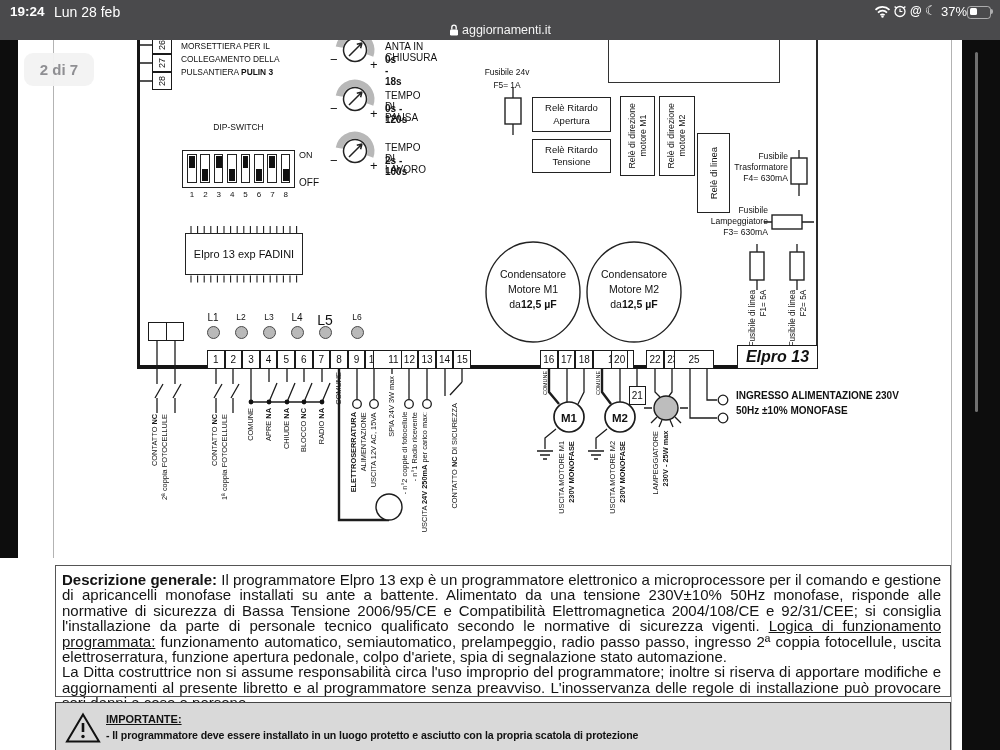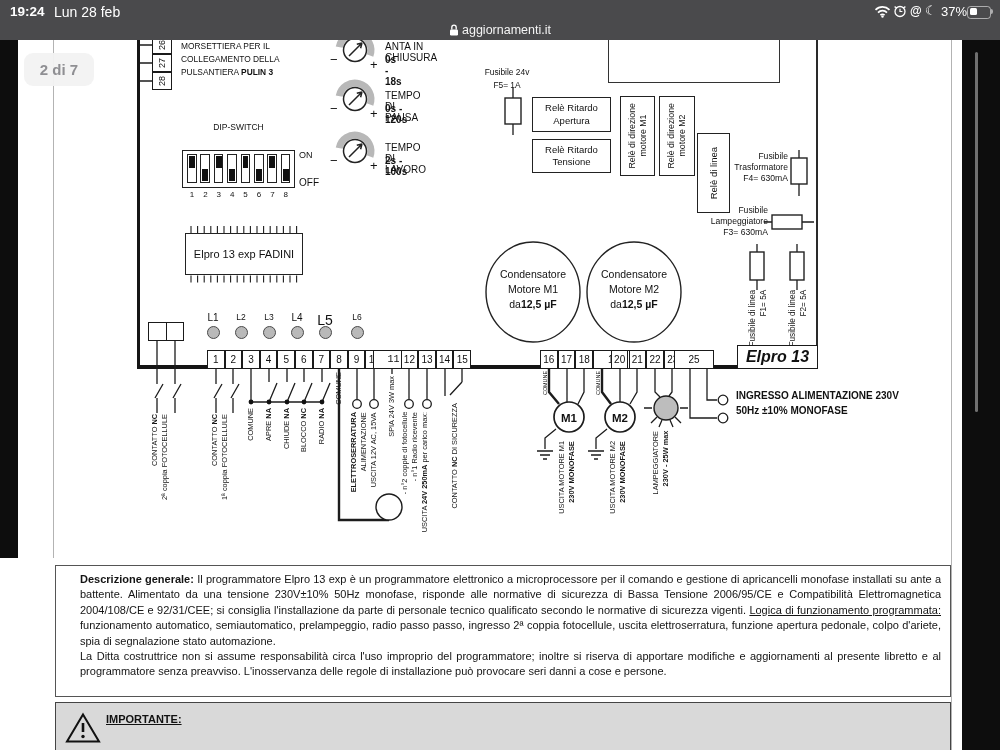--- a/index.html
+++ b/index.html
@@ -35,21 +35,21 @@
   .u{text-decoration:underline}
   .vbox{position:absolute;border:1.5px solid #222;background:#fff;display:flex;align-items:center;justify-content:center;z-index:4}
   .vtext{writing-mode:vertical-rl;transform:rotate(180deg);text-align:center;font-size:8.8px;line-height:11px;white-space:nowrap}
   .hbox{position:absolute;border:1.5px solid #222;background:#fff;display:flex;flex-direction:column;
         align-items:center;justify-content:center;font-size:9.5px;line-height:12.5px;z-index:4;text-align:center}
   .lbl{position:absolute;z-index:6}
   .dipslot{position:absolute;width:9.5px;height:29px;border:1.3px solid #222;background:#fff;box-sizing:border-box;z-index:6}
   .dipblk{position:absolute;left:1px;width:5.9px;height:12px;background:#111}
   .led{position:absolute;width:13px;height:13px;border-radius:50%;background:#b9b9b9;border:1.4px solid #4a4a4a;box-sizing:border-box;z-index:5}
   #desc{left:55px;top:565px;width:896px;height:132px;border:1px solid #555;box-sizing:border-box;
-        padding:6px 9px 0 24px;font-size:11px;line-height:15.4px;text-align:justify;z-index:3;color:#141414}
+        padding:6px 9px 0 6px;font-size:15px;line-height:15.4px;text-align:justify;z-index:3;color:#141414}
   #imp{left:55px;top:702px;width:896px;height:60px;background:#d9d9d9;border:1px solid #444;box-sizing:border-box;z-index:3}
 </style>
 </head>
 <body>
 
 <div id="chrome" class="a">
   <span class="t" style="left:10px;top:4px;font-weight:bold;font-size:13.5px">19:24</span>
   <span class="t" style="left:54px;top:4px;font-size:14px">Lun 28 feb</span>
 
   <svg class="a" style="left:874px;top:5px" width="17" height="13">
@@ -290,33 +290,33 @@
     <div class="tcell" style="left: 207px; width: 17.6px;">1</div>
     <div class="tcell" style="left: 224.6px; width: 17.6px;">2</div>
     <div class="tcell" style="left: 242.2px; width: 17.6px;">3</div>
     <div class="tcell" style="left: 259.8px; width: 17.6px;">4</div>
     <div class="tcell" style="left: 277.4px; width: 17.6px;">5</div>
     <div class="tcell" style="left: 295px; width: 17.6px;">6</div>
     <div class="tcell" style="left: 312.6px; width: 17.6px;">7</div>
     <div class="tcell" style="left: 330.2px; width: 17.6px;">8</div>
     <div class="tcell" style="left: 347.8px; width: 17.6px;">9</div>
     <div class="tcell" style="left: 365.4px; width: 17.6px;">10</div>
-    <div class="tcell" style="left: 373px; width: 41px; font-family: Liberation Mono, monospace;">11</div>
+    <div class="tcell" style="left: 373px; width: 41px;">11</div>
     <div class="tcell" style="left: 400.6px; width: 17.6px;">12</div>
     <div class="tcell" style="left: 418.2px; width: 17.6px;">13</div>
     <div class="tcell" style="left: 435.8px; width: 17.6px;">14</div>
     <div class="tcell" style="left: 453.4px; width: 17.6px;">15</div>
   </div>
 <div id="terms-right">
     <div class="tcell" style="left: 540px; width: 17.7px;">16</div>
     <div class="tcell" style="left: 557.7px; width: 17.7px;">17</div>
     <div class="tcell" style="left: 575.4px; width: 17.7px;">18</div>
     <div class="tcell" style="left: 593.1px; width: 41px;">19</div>
     <div class="tcell" style="left: 610.8px; width: 17.7px;">20</div>
-    <div class="tcell" style="left: 628.5px; width: 17.7px;">21</div>
+    <div class="tcell" style="left: 628.5px; width: 17.7px; margin-top: 36px;">21</div>
     <div class="tcell" style="left: 646.2px; width: 17.7px;">22</div>
     <div class="tcell" style="left: 663.9px; width: 17.7px;">23</div>
     <div class="tcell" style="left: 681.6px; width: 17.7px;">24</div>
     <div class="tcell" style="left: 674px; width: 40px;">25</div>
   </div>
 
 <div class="a" style="left:737px;top:345px;width:81px;height:24px;border:1.6px solid #1a1a1a;background:#fff;z-index:5;display:flex;align-items:center;justify-content:center;font-weight:bold;font-style:italic;font-size:16px;box-sizing:border-box">Elpro 13</div>
 
 <div id="trimlbls" class="a">
     <div style="position: absolute; left: 385px; top: 41px; font-size: 10px; z-index: 6;">ANTA IN CHIUSURA</div>
@@ -464,13 +464,14 @@
   <span>La Ditta costruttrice non si assume responsabilità circa l'uso improprio del programmatore; inoltre si riserva di apportare modifiche e aggiornamenti al presente libretto e al programmatore senza preavviso. L'inosservanza delle regole di installazione può provocare seri danni a cose e persone.</span>
 </div>
 
 <div id="imp" class="a">
   <svg class="a" style="left:9px;top:9px" width="36" height="32">
     <path d="M18,2.5 L34,29.5 H2 Z" stroke="#111" stroke-width="2" fill="none"></path>
     <path d="M18,11 V20" stroke="#111" stroke-width="2.6"></path>
     <circle cx="18" cy="24.5" r="1.7" fill="#111"></circle>
   </svg>
   <div class="a b u" style="left:50px;top:10px;font-size:11px">IMPORTANTE:</div>
+  <div class="a b" style="left:50px;top:26px;font-size:10.6px;letter-spacing:-0.1px">- Il programmatore deve essere installato in un luogo protetto e asciutto con la propria scatola di protezione</div>
 </div>
 
 </body></html>

